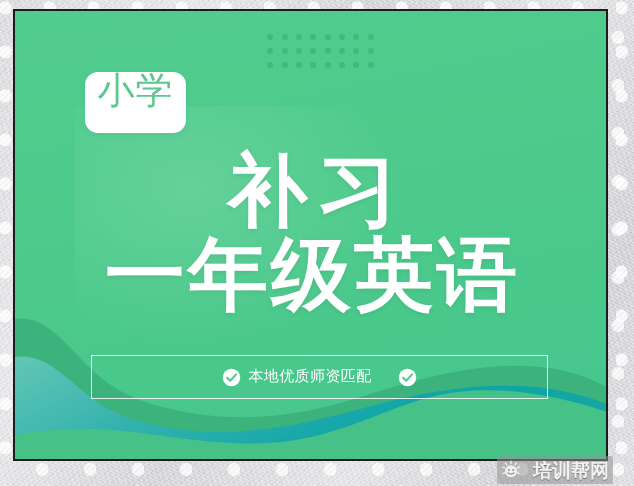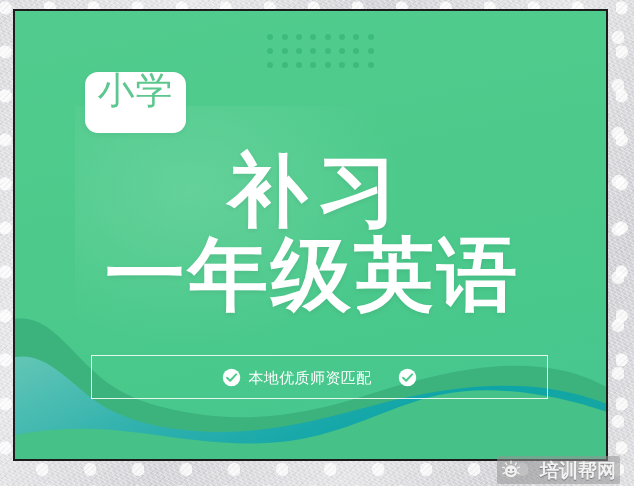--- a/index.html
+++ b/index.html
@@ -159,32 +159,32 @@
     height: 19px;
     flex: 0 0 19px;
     display: block;
   }
   .feature-label {
     color: #ffffff;
     font-size: 15px;
     line-height: 1;
     letter-spacing: 0.4px;
     white-space: nowrap;
-    font-family: Liberation Sans, sans-serif;
+    font-family: Liberation Mono, monospace;
   }
 
   
   #watermark {
     position: absolute;
     left: 497px;
     top: 456px;
     height: 28px;
     display: flex;
     align-items: center;
-    gap: 19px;
+    gap: 12px;
     padding: 0 4px;
     background: rgba(150,150,152,0.55);
     border-radius: 2px;
   }
   #watermark .wm-icon {
     width: 20px;
     height: 20px;
     display: block;
   }
   #watermark .wm-text {

